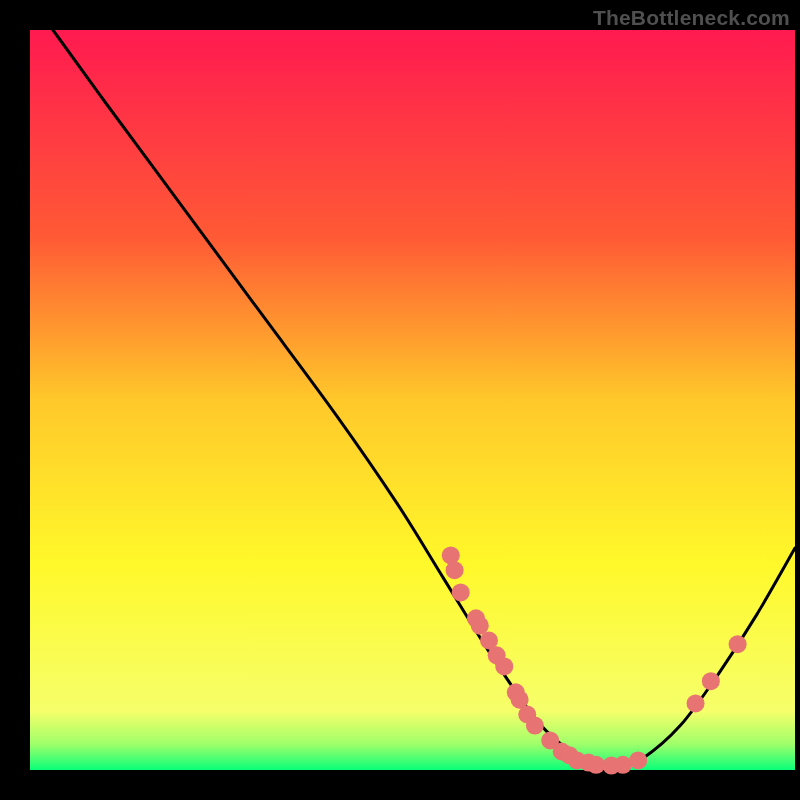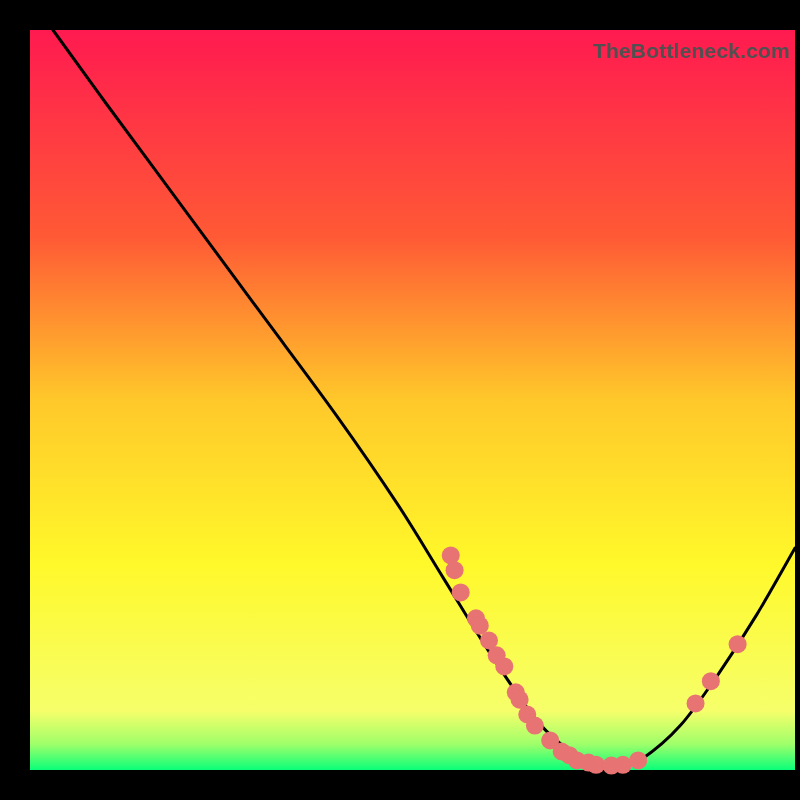--- a/index.html
+++ b/index.html
@@ -18,21 +18,20 @@
   .watermark {
     position: absolute;
     top: 6px;
     right: 10px;
     font-family: Arial, Helvetica, sans-serif;
     font-size: 21px;
     font-weight: bold;
     color: #505050;
     z-index: 10;
     letter-spacing: 0.2px;
-    margin-top: 33px;
   }
   svg {
     position: absolute;
     top: 0;
     left: 0;
   }
 </style>
 </head>
 <body>
 

